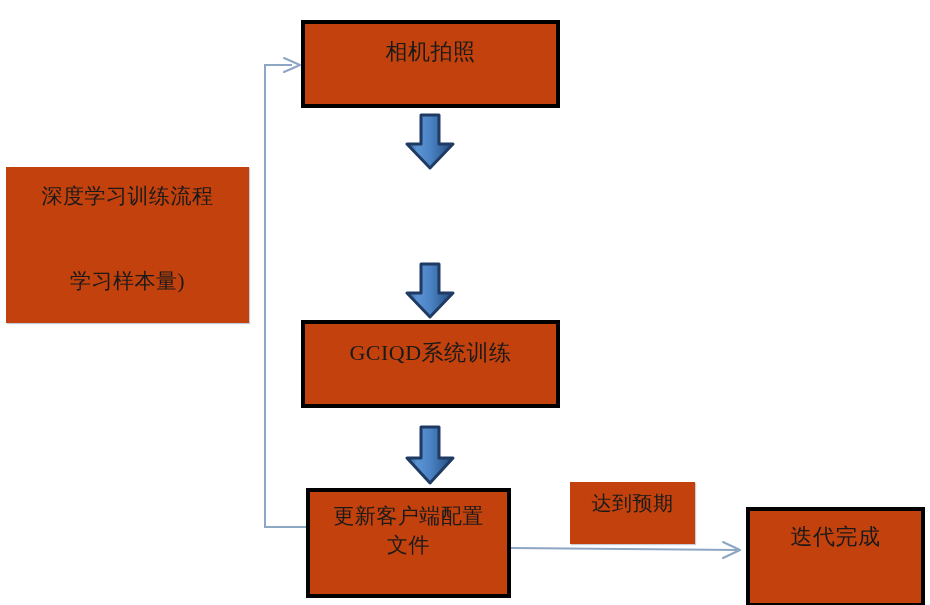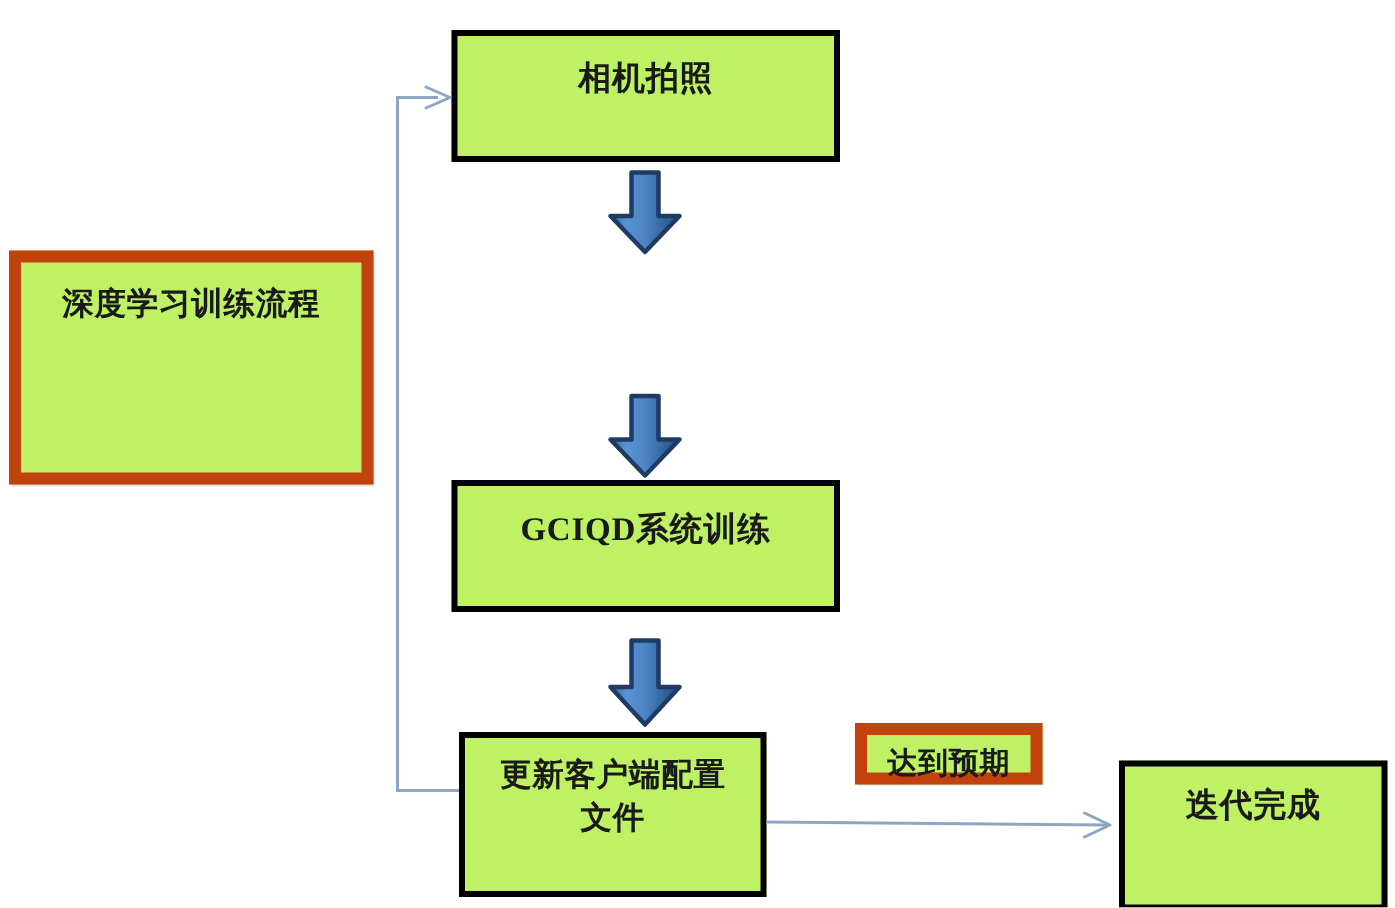--- a/index.html
+++ b/index.html
@@ -17,29 +17,28 @@
     width: 930px;
     height: 605px;
     background: #ffffff;
     overflow: hidden;
   }
 
   
   .node {
     position: absolute;
     box-sizing: border-box;
-    background: #bef264;
+    background: #c2410c;
     display: block;
-    font-weight: bold;
   }
   .node-thick {
     border: 4px solid #000000;
   }
   .node-thin {
-    border: 8px solid #c2410c;
+    border: 2px solid #c2410c;
     box-shadow: 1px 1px 1px rgba(150,165,185,0.55);
   }
   .node-label {
     position: absolute;
     left: 0;
     right: 0;
     text-align: center;
     line-height: 1.32;
     white-space: pre-line;
     letter-spacing: 0.5px;
@@ -56,20 +55,21 @@
   }
   .conn-svg { position: absolute; overflow: visible; }
 </style>
 </head>
 <body>
 
 <div id="canvas">
 
   <div class="node node-thin" style="left:6px; top:167px; width:243px; height:156px;">
     <div class="node-label lbl-21" style="top:14px;">深度学习训练流程</div>
+    <div class="node-label lbl-21" style="top:99px;">学习样本量)</div>
   </div>
 
   <div class="node node-thick" style="left:301px; top:20px; width:259px; height:88px;">
     <div class="node-label lbl-22" style="top:13px;">相机拍照</div>
   </div>
 
   <svg class="block-arrow" style="left:404px; top:113px;" width="52" height="57" viewBox="0 0 52 57">
     <defs>
       <linearGradient id="ag1" x1="0" y1="0" x2="1" y2="0">
         <stop offset="0%" stop-color="#2e5b90"></stop>
@@ -108,21 +108,21 @@
       </linearGradient>
     </defs>
     <polygon points="17,2 35,2 35,33 49,33 26,58 3,33 17,33" fill="url(#ag3)" stroke="#1f3b63" stroke-width="3" stroke-linejoin="round"></polygon>
   </svg>
 
   <div class="node node-thick" style="left:306px; top:488px; width:205px; height:110px;">
     <div class="node-label lbl-21" style="top:11px;">更新客户端配置</div>
     <div class="node-label lbl-21" style="top:40px;">文件</div>
   </div>
 
-  <div class="node node-thin" style="left:570px; top:482px; width:125px; height:41px;">
+  <div class="node node-thin" style="left:570px; top:482px; width:125px; height:62px;">
     <div class="node-label lbl-20" style="top:6px;">达到预期</div>
   </div>
 
   <div class="node node-thick" style="left:746px; top:507px; width:179px; height:100px;">
     <div class="node-label lbl-22" style="top:11px;">迭代完成</div>
   </div>
 
   <svg class="conn-svg" style="left:0px; top:0px;" width="930" height="605">
     <path d="M 306 527 L 265 527 L 265 65 L 292 65" fill="none" stroke="#8ca6c4" stroke-width="2"></path>
     <path d="M 284 58 L 300 65 L 284 72" fill="none" stroke="#8ca6c4" stroke-width="2" stroke-linecap="round" stroke-linejoin="round"></path>

